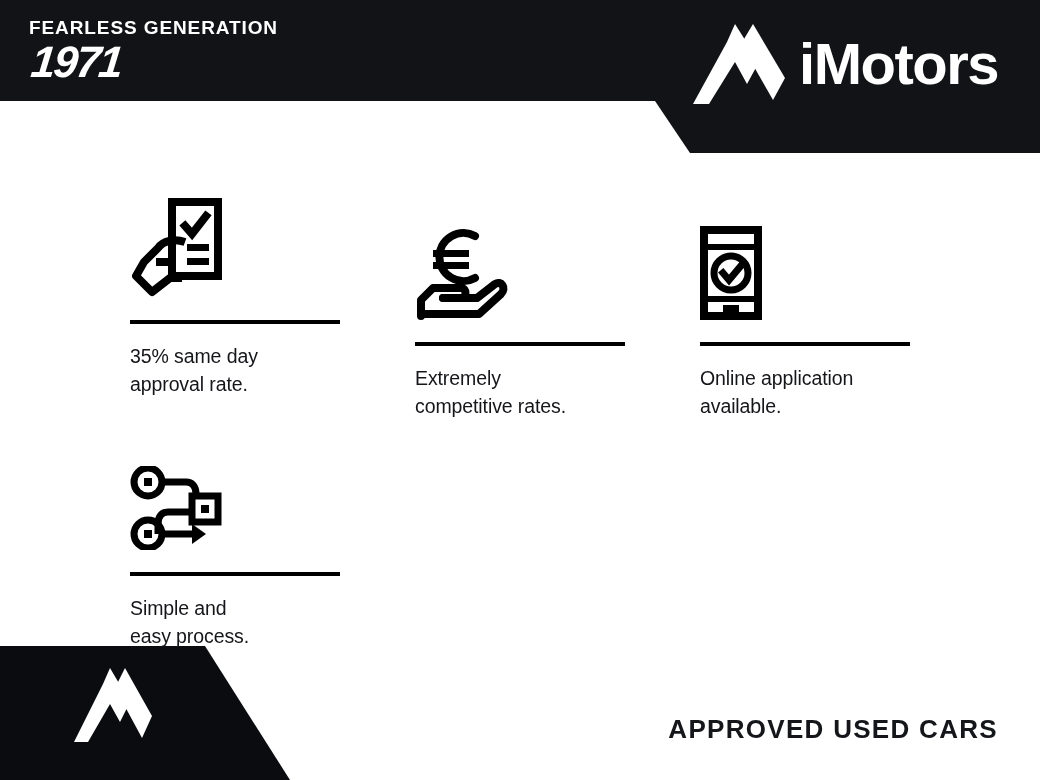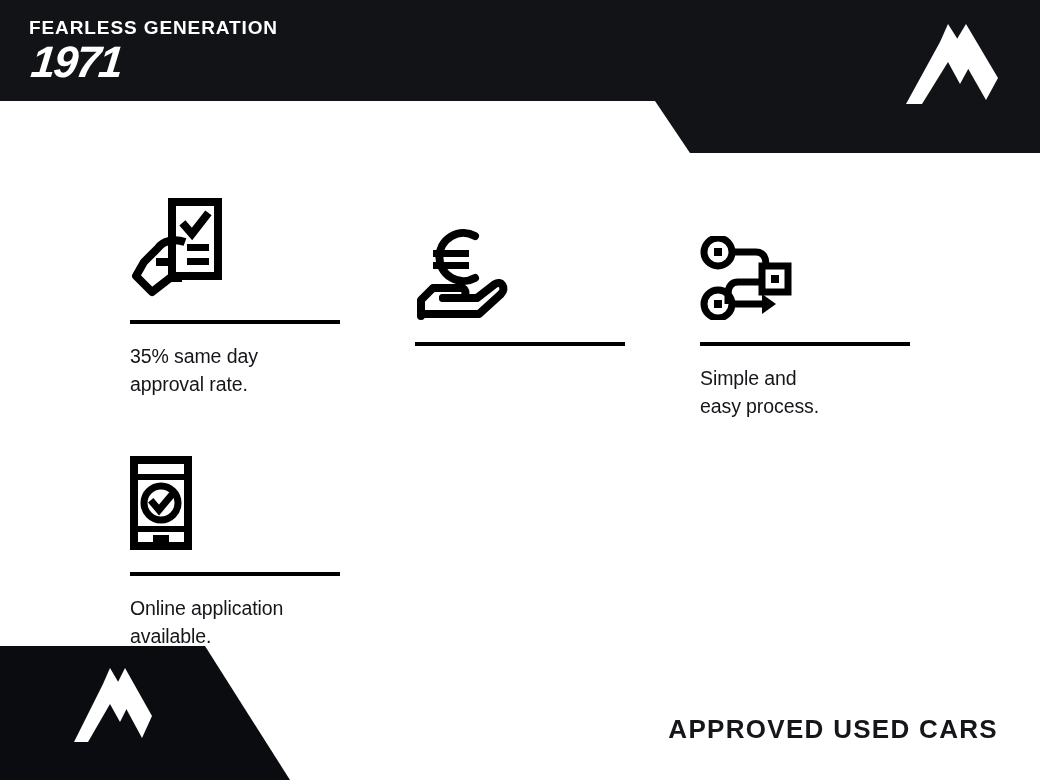--- a/index.html
+++ b/index.html
@@ -142,20 +142,21 @@
     <div class="tagline">
       <div class="tagline-top">FEARLESS GENERATION</div>
       <div class="tagline-year">1971</div>
     </div>
 
     <div class="brand">
       <svg class="brand-mark" viewBox="0 0 96 84">
         <path d="M46,2 L70,40 L58,62 L46,40 L20,82 L4,82 L38,20 Z" fill="#ffffff"></path>
         <path d="M64,2 L96,56 L84,78 L52,22 Z" fill="#ffffff"></path>
       </svg>
+      <div class="brand-name">iMotors</div>
     </div>
   </div>
 
   <div class="grid">
 
 
 
     <div class="cell">
       <div class="icon-box">
         <svg width="92" height="100" viewBox="0 0 92 100">
@@ -177,20 +178,38 @@
         <svg width="94" height="92" viewBox="0 0 94 92">
           <path d="M60,8 A24,24 0 1 0 60,50" fill="none" stroke="#000" stroke-width="8" stroke-linecap="round"></path>
           <rect x="18" y="22" width="36" height="7" fill="#000"></rect>
           <rect x="18" y="34" width="36" height="7" fill="#000"></rect>
           <path d="M4,78 L14,66 L34,66 L56,66 L56,74 L30,74 L30,66" fill="none" stroke="#000" stroke-width="0"></path>
           <path d="M6,88 L6,72 L18,60 L46,60 C52,60 52,70 46,70 L28,70" fill="none" stroke="#000" stroke-width="8" stroke-linejoin="round" stroke-linecap="round"></path>
           <path d="M28,70 L62,70 L80,56 C86,52 92,60 86,66 L64,86 L22,86 L6,86" fill="none" stroke="#000" stroke-width="8" stroke-linejoin="round" stroke-linecap="round"></path>
         </svg>
       </div>
       <div class="divider"></div>
+      <div class="cell-text">Extremely
+competitive rates.</div>
+    </div>
+
+    <div class="cell cell-row2">
+      <div class="icon-box row2">
+        <svg width="62" height="94" viewBox="0 0 62 94">
+          <rect x="4" y="4" width="54" height="86" fill="none" stroke="#000" stroke-width="8"></rect>
+          <rect x="8" y="18" width="46" height="6" fill="#000"></rect>
+          <rect x="8" y="70" width="46" height="6" fill="#000"></rect>
+          <rect x="23" y="79" width="16" height="7" fill="#000"></rect>
+          <circle cx="31" cy="47" r="17" fill="none" stroke="#000" stroke-width="7"></circle>
+          <path d="M23,47 L29,54 L40,41" fill="none" stroke="#000" stroke-width="7" stroke-linecap="square"></path>
+        </svg>
+      </div>
+      <div class="divider"></div>
+      <div class="cell-text">Online application
+available.</div>
     </div>
 
     <div class="cell cell-row2">
       <div class="icon-box row2">
         <svg width="92" height="84" viewBox="0 0 92 84">
           <circle cx="18" cy="16" r="14" fill="none" stroke="#000" stroke-width="7"></circle>
           <rect x="14" y="12" width="8" height="8" fill="#000"></rect>
           <circle cx="18" cy="68" r="14" fill="none" stroke="#000" stroke-width="7"></circle>
           <rect x="14" y="64" width="8" height="8" fill="#000"></rect>
           <rect x="62" y="30" width="26" height="26" fill="none" stroke="#000" stroke-width="7"></rect>
@@ -199,36 +218,20 @@
           <path d="M62,46 L38,46 C32,46 28,50 28,58 L28,68" fill="none" stroke="#000" stroke-width="7" stroke-linejoin="round"></path>
           <path d="M32,68 L66,68" fill="none" stroke="#000" stroke-width="7"></path>
           <path d="M62,58 L76,68 L62,78 Z" fill="#000"></path>
         </svg>
       </div>
       <div class="divider"></div>
       <div class="cell-text">Simple and
 easy process.</div>
     </div>
 
-    <div class="cell cell-row2">
-      <div class="icon-box row2">
-        <svg width="62" height="94" viewBox="0 0 62 94">
-          <rect x="4" y="4" width="54" height="86" fill="none" stroke="#000" stroke-width="8"></rect>
-          <rect x="8" y="18" width="46" height="6" fill="#000"></rect>
-          <rect x="8" y="70" width="46" height="6" fill="#000"></rect>
-          <rect x="23" y="79" width="16" height="7" fill="#000"></rect>
-          <circle cx="31" cy="47" r="17" fill="none" stroke="#000" stroke-width="7"></circle>
-          <path d="M23,47 L29,54 L40,41" fill="none" stroke="#000" stroke-width="7" stroke-linecap="square"></path>
-        </svg>
-      </div>
-      <div class="divider"></div>
-      <div class="cell-text">Online application
-available.</div>
-    </div>
-
   </div>
 
   <svg class="footer-shape" viewBox="0 0 340 140">
     <path d="M0,6 L205,6 L290,140 L0,140 Z" fill="#0b0c10"></path>
   </svg>
 
   <svg class="footer-mark" viewBox="0 0 80 96">
     <path d="M38,2 L58,36 L48,56 L38,38 L16,76 L2,76 L31,18 Z" fill="#ffffff"></path>
     <path d="M53,2 L80,50 L70,72 L43,22 Z" fill="#ffffff"></path>
   </svg>

